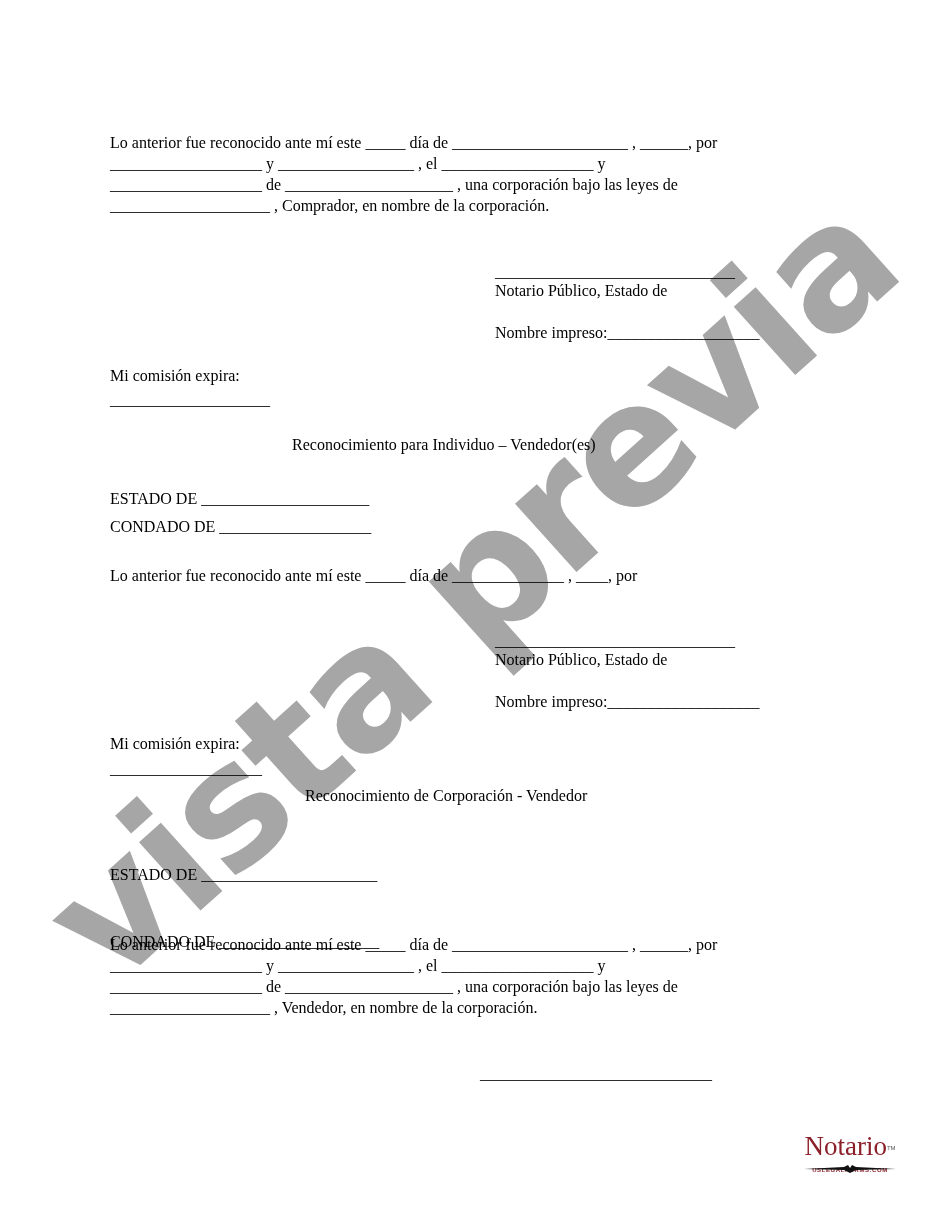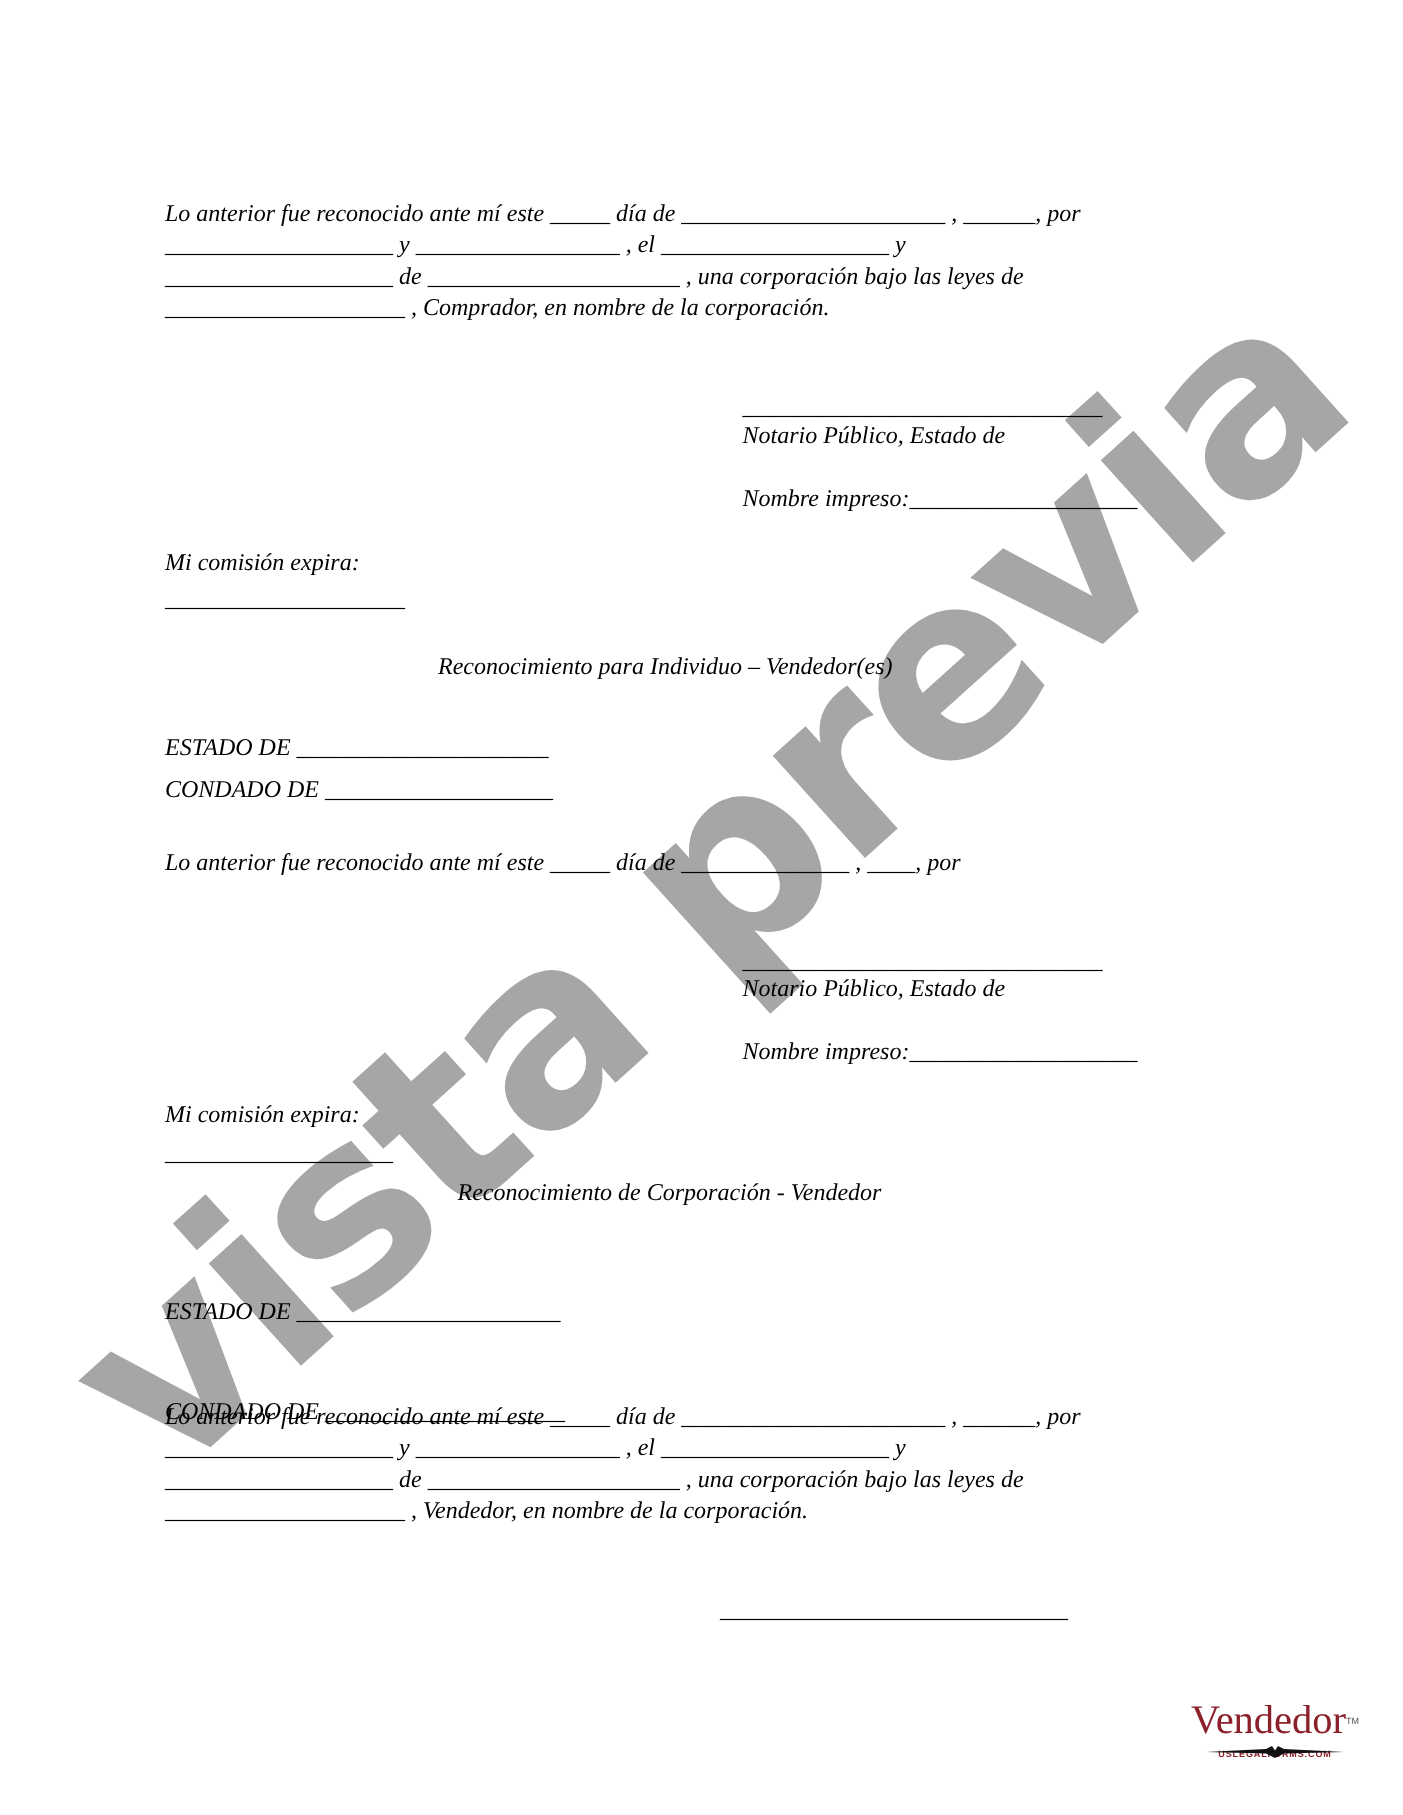--- a/index.html
+++ b/index.html
@@ -12,21 +12,21 @@
       font-family: "DejaVu Sans", sans-serif;
       font-weight: bold;
       font-size: 168px;
       letter-spacing: -4px;
       color: #a6a6a6;
       white-space: nowrap;
       z-index: 1;
       line-height: 1;
     }
     .content { position: absolute; left: 0; top: 0; width: 935px; height: 1210px; z-index: 2;
-      font-family: "Liberation Serif", serif; font-size: 16px; color: #000; font-style: italic; }
+      font-family: "Liberation Serif", serif; font-size: 16px; color: #000; }
     .line { position: absolute; white-space: pre; line-height: 20px; }
     .logo { position: absolute; left: 790px; top: 1133px; width: 120px; height: 50px; z-index: 3; text-align: center; }
     .logo-main { font-family: "Liberation Serif", serif; font-size: 27px; color: #8b1f2a; letter-spacing: 0px; line-height: 26px; }
     .logo-main sup { font-family: "Liberation Sans", sans-serif; font-size: 6px; color: #555; vertical-align: top; position: relative; top: 2px; }
     .logo-wing { height: 8px; position: relative; }
     .logo-url { font-family: "Liberation Sans", sans-serif; font-size: 6px; color: #8b1f2a; letter-spacing: 0.6px; font-weight: bold; }
   </style>
 </head>
 <body>
 
@@ -68,21 +68,21 @@
     <div class="line" style="left:110px; top:935px;">Lo anterior fue reconocido ante mí este _____ día de ______________________ , ______, por</div>
     <div class="line" style="left:110px; top:956px;">___________________ y _________________ , el ___________________ y</div>
     <div class="line" style="left:110px; top:977px;">___________________ de _____________________ , una corporación bajo las leyes de</div>
     <div class="line" style="left:110px; top:998px;">____________________ , Vendedor, en nombre de la corporación.</div>
 
     <div class="line" style="left:480px; top:1064px;">_____________________________</div>
   </div>
 
   <div class="logo">
     <div class="logo-main">
-      <span>Vendedor</span><sup>TM</sup>
+      <span>Notario</span><sup>TM</sup>
     </div>
     <div class="logo-wing">
       <svg width="120" height="8" viewBox="0 0 120 8">
         <path d="M14 4 L54 2 L58 0 L60 3 L62 0 L66 2 L106 4 L66 5 L60 8 L54 5 Z" fill="#111"></path>
       </svg>
     </div>
     <div class="logo-url">USLEGALFORMS.COM</div>
   </div>
 </div>
 

